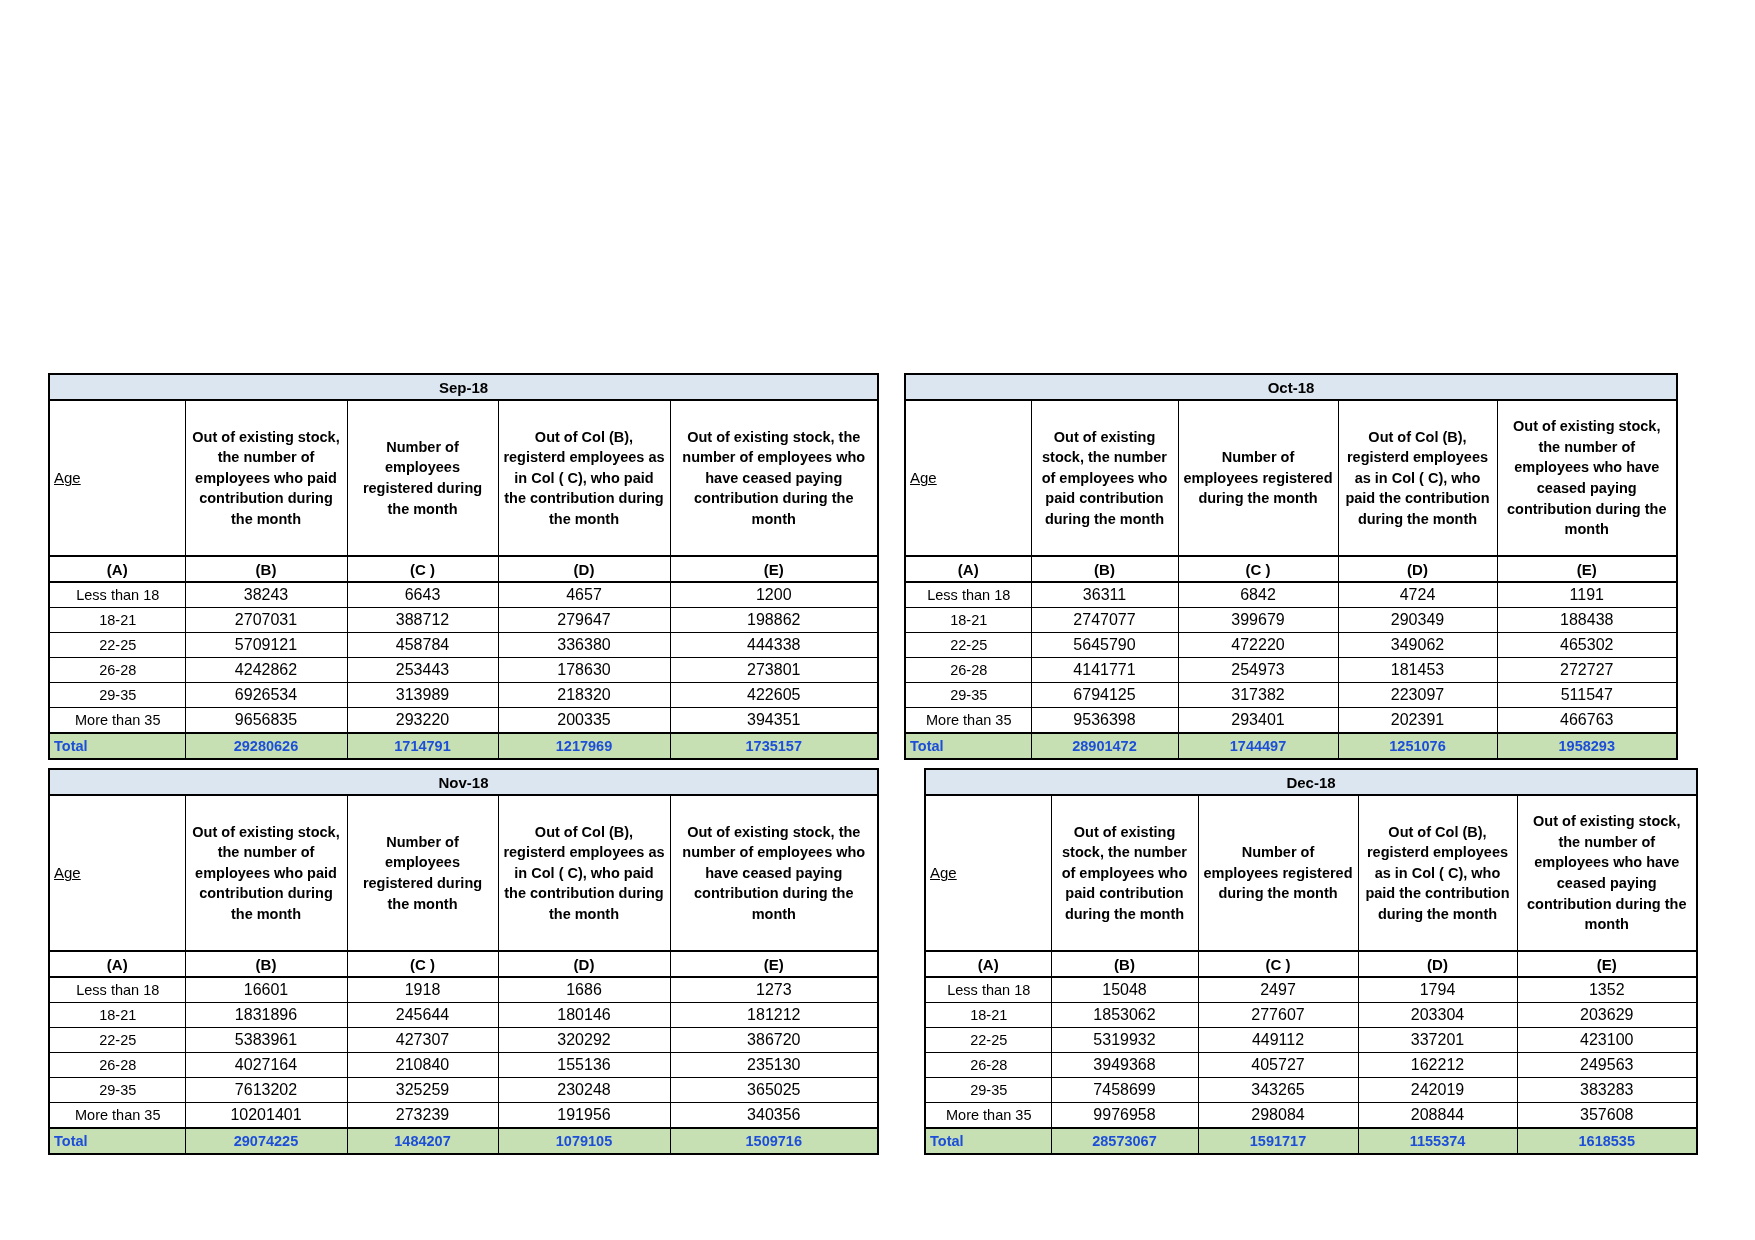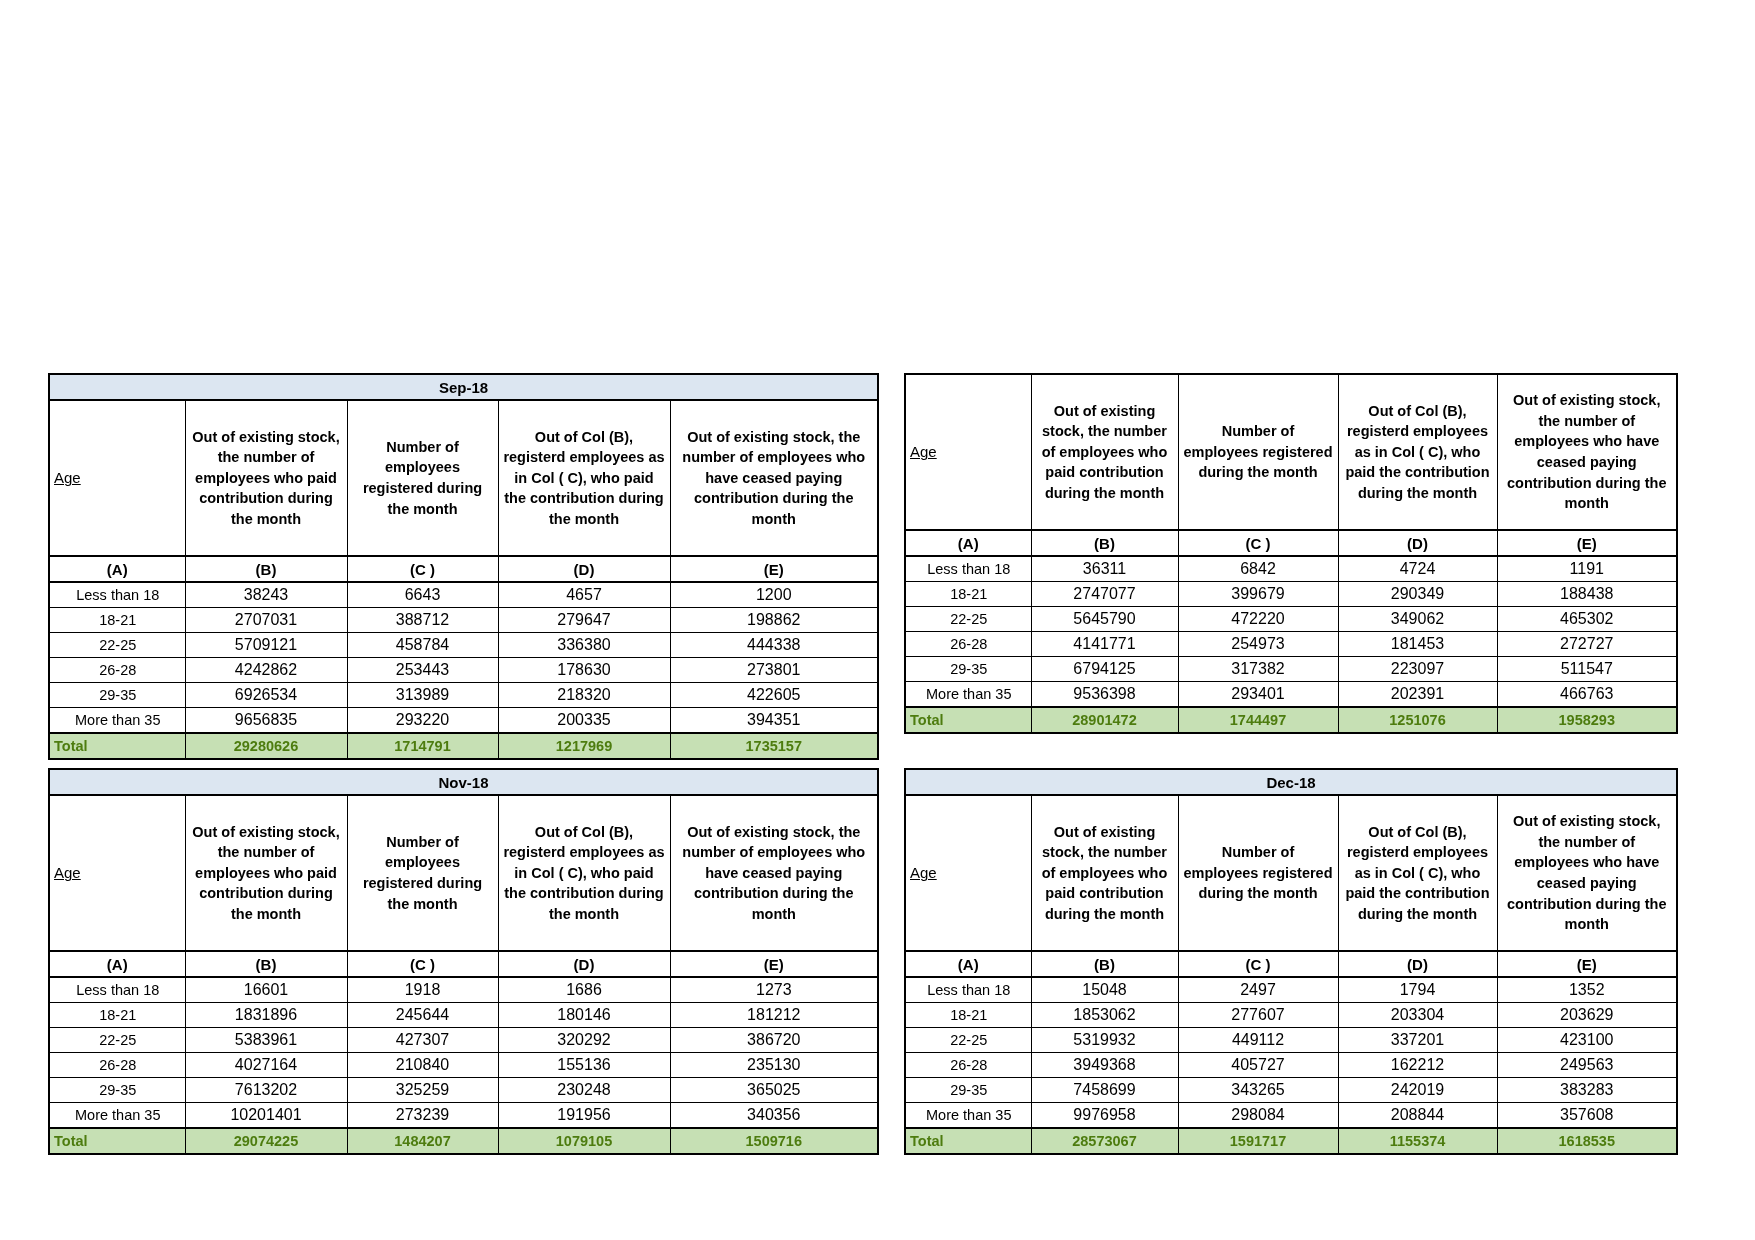--- a/index.html
+++ b/index.html
@@ -59,21 +59,21 @@
     font-size:16px;
     height:24px;
   }
   tr.data-row td.age-cell {
     text-align:center;
     font-size:14.5px;
     padding-left:4px;
   }
   tr.total-row td {
     background:#c6e0b4;
-    color:#4d7c0f;
+    color:#1d4ed8;
     font-weight:bold;
     font-size:14.5px;
     height:24px;
     border-top-width:2px;
   }
   tr.total-row td.age-cell {
     text-align:left;
     padding-left:4px;
   }
 </style>
@@ -161,20 +161,23 @@
       </table>
       <table class="month-table" style="left: 904px; top: 373px; width: 772px;">
         <colgroup>
           <col style="width: 126px;">
           <col style="width: 147px;">
           <col style="width: 160px;">
           <col style="width: 159px;">
           <col style="width: 180px;">
         </colgroup>
         <tbody>
+          <tr class="title-row">
+            <td colspan="5">Oct-18</td>
+          </tr>
           <tr class="header-row">
             <td class="age-cell">Age</td>
             <td>Out of existing stock, the number of employees who paid contribution during the month</td>
             <td>Number of employees registered during the month</td>
             <td>Out of Col (B), registerd employees as in Col ( C), who paid the contribution during the month</td>
             <td>Out of existing stock, the number of employees  who have ceased paying contribution during the month</td>
           </tr>
           <tr class="letters-row">
             <td>(A)</td>
             <td>(B)</td>
@@ -303,21 +306,21 @@
           </tr>
           <tr class="total-row">
             <td class="age-cell">Total</td>
             <td>29074225</td>
             <td>1484207</td>
             <td>1079105</td>
             <td>1509716</td>
           </tr>
         </tbody>
       </table>
-      <table class="month-table" style="left: 904px; top: 768px; width: 772px;">
+      <table class="month-table" style="left: 924px; top: 768px; width: 772px;">
         <colgroup>
           <col style="width: 126px;">
           <col style="width: 147px;">
           <col style="width: 160px;">
           <col style="width: 159px;">
           <col style="width: 180px;">
         </colgroup>
         <tbody>
           <tr class="title-row">
             <td colspan="5">Dec-18</td>

